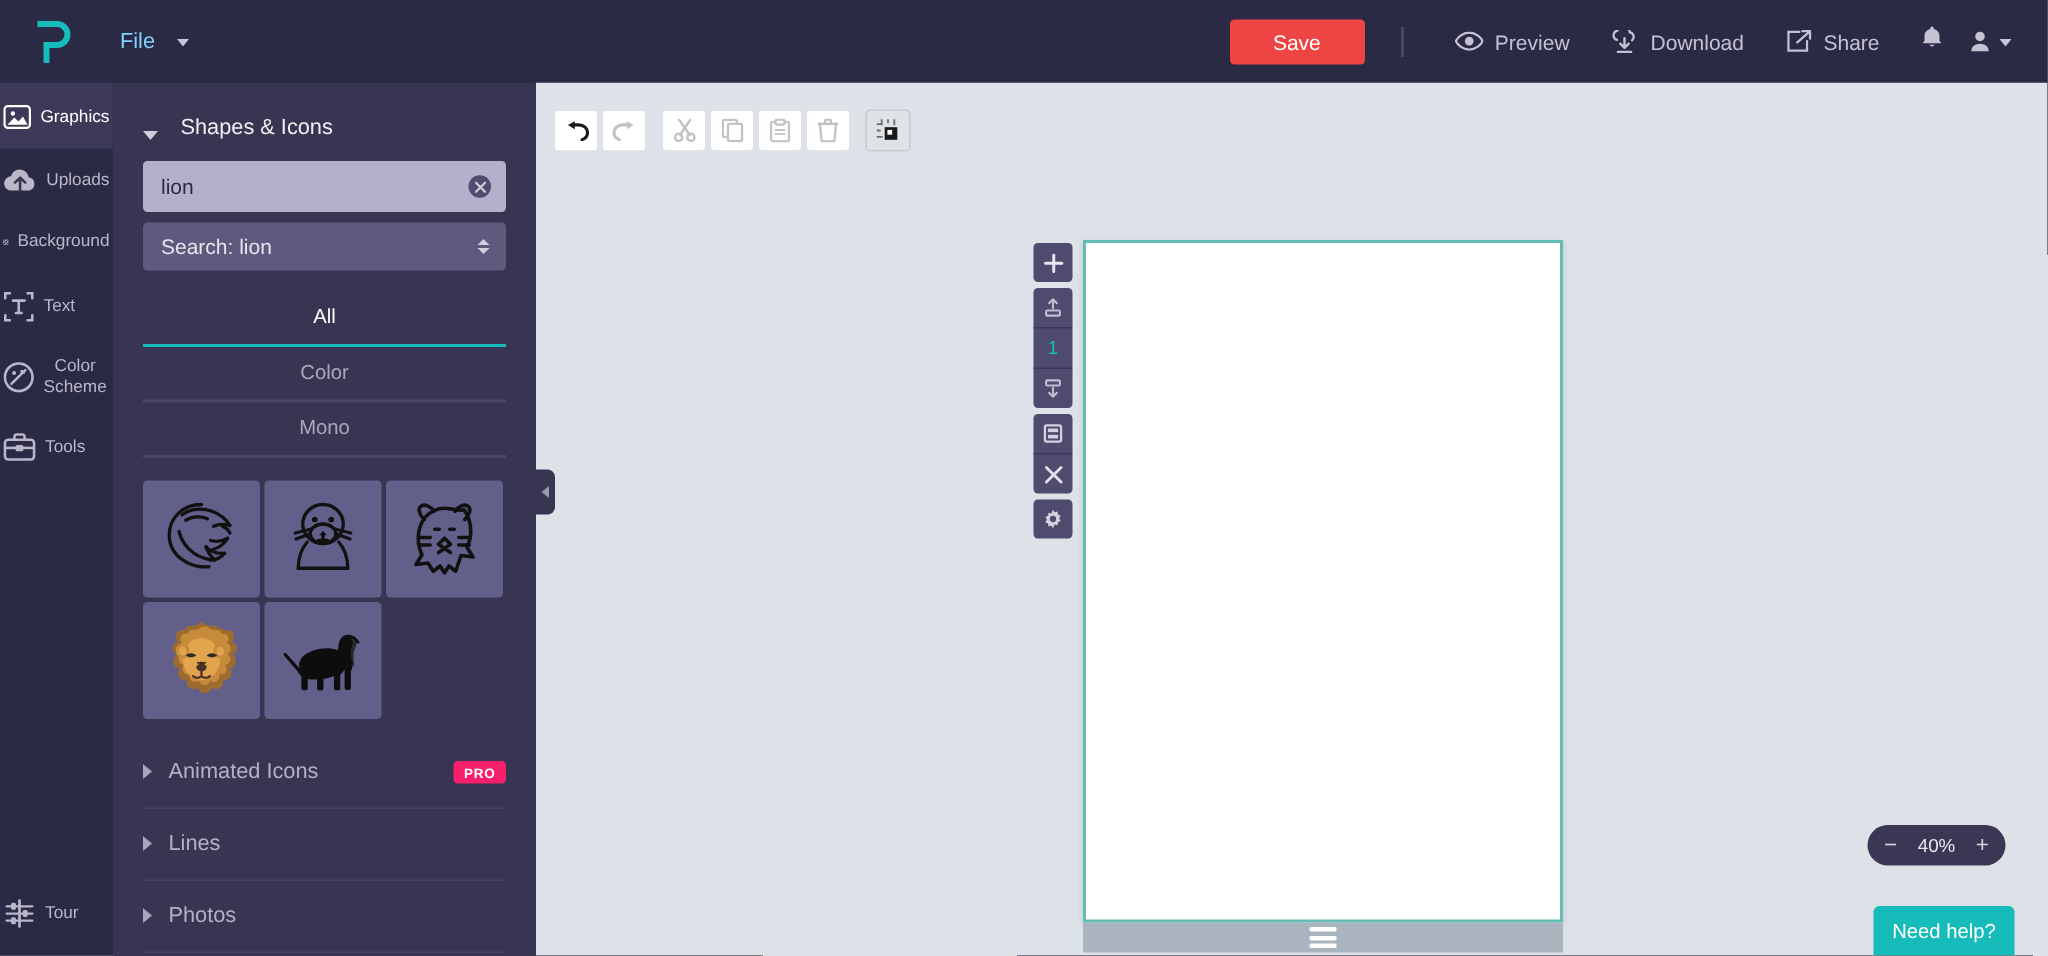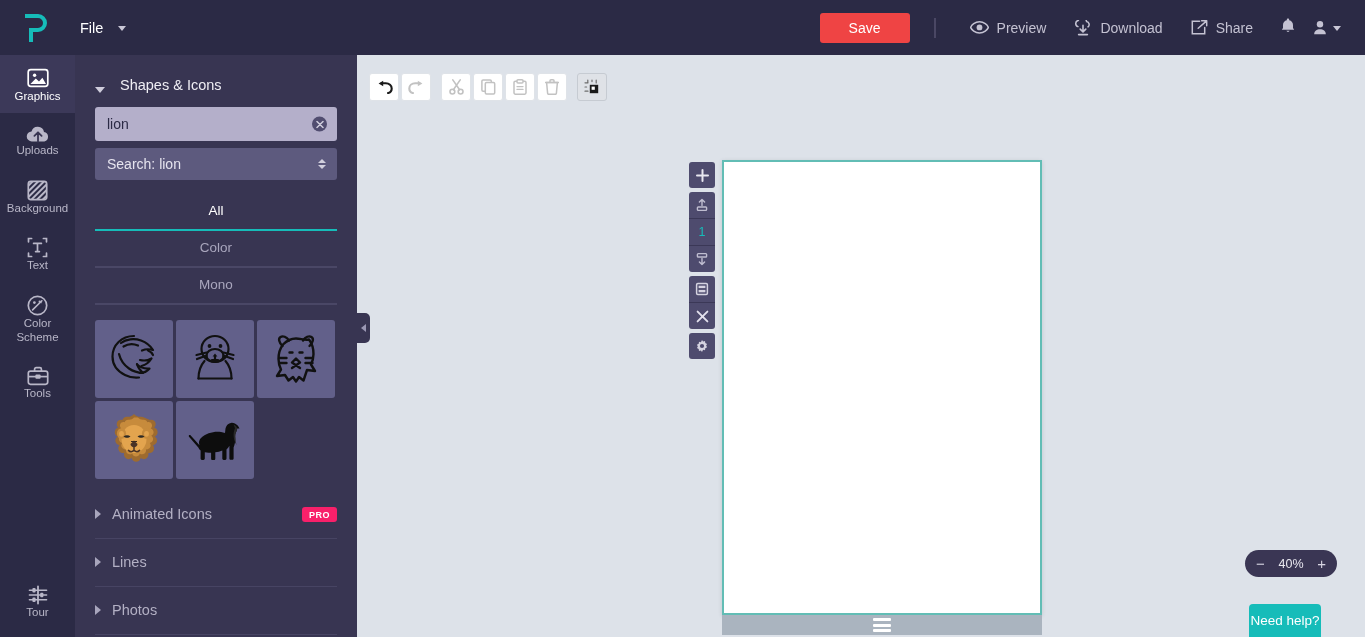--- a/index.html
+++ b/index.html
@@ -17,21 +17,21 @@
     position: absolute; top: 0; left: 0;
     width: 1365px; height: 55px;
     background: #2b2a45;
     display: flex; align-items: center;
     z-index: 40;
   }
   .logo-box { width: 72px; display: flex; justify-content: center; align-items: center; }
   .logo-mark { width: 26px; height: 28px; }
   .file-menu {
     display: flex; align-items: center; gap: 15px;
-    color: #ffffff; font-size: 14.5px;
+    color: #7dd3fc; font-size: 14.5px;
     padding: 6px 8px; cursor: pointer;
   }
   .caret-dn {
     width: 0; height: 0;
     border-left: 4.5px solid transparent;
     border-right: 4.5px solid transparent;
     border-top: 5.5px solid #c9c7d6;
     margin-top: 2px;
   }
   .title-chip {
@@ -71,21 +71,21 @@
   
   .rail {
     position: absolute; top: 55px; left: 0;
     width: 75px; height: 582px;
     background: #2b2a45;
     display: flex; flex-direction: column; align-items: center;
     z-index: 30;
   }
   .rail-item {
     width: 75px; padding: 12px 2px 10px;
-    display: flex; flex-direction: column; align-items: center; 
+    display: flex; flex-direction: row; align-items: center; gap: 6px;
     cursor: pointer;
   }
   .rail-item.active { background: #3c3959; }
   .rail-label {
     color: #b9b7c8; font-size: 11.5px; text-align: center; line-height: 1.25;
   }
   .rail-item.active .rail-label { color: #ffffff; }
   .rail-spacer { flex: 1; }
 
   
@@ -267,21 +267,21 @@
     display: flex; align-items: center; justify-content: space-between;
     padding: 0 11px; z-index: 16;
   }
   .zm-btn { color: #d7d5e2; font-size: 15px; line-height: 1; cursor: pointer; user-select: none; }
   .zm-val { color: #e9e8f0; font-size: 12.5px; }
 
   .help-btn {
     position: absolute; left: 892px; top: 549px;
     background: #16bcb9; color: #ffffff;
     border: none; border-radius: 4px 4px 0 0;
-    width: 72px; height: 33px;
+    width: 94px; height: 33px;
     font-size: 13.5px; font-family: inherit;
     cursor: pointer; z-index: 16;
   }
 </style>
 </head>
 <body>
 
 <div id="app">
 
   <div class="topbar">

